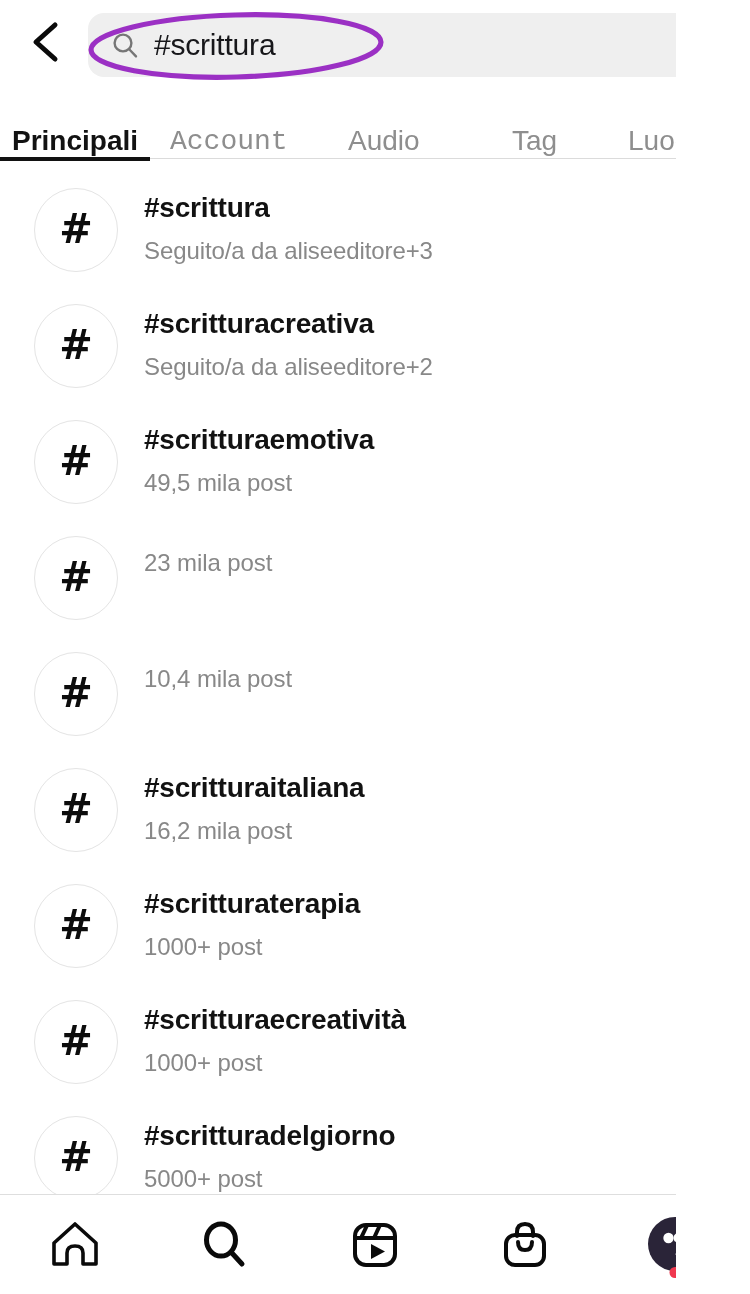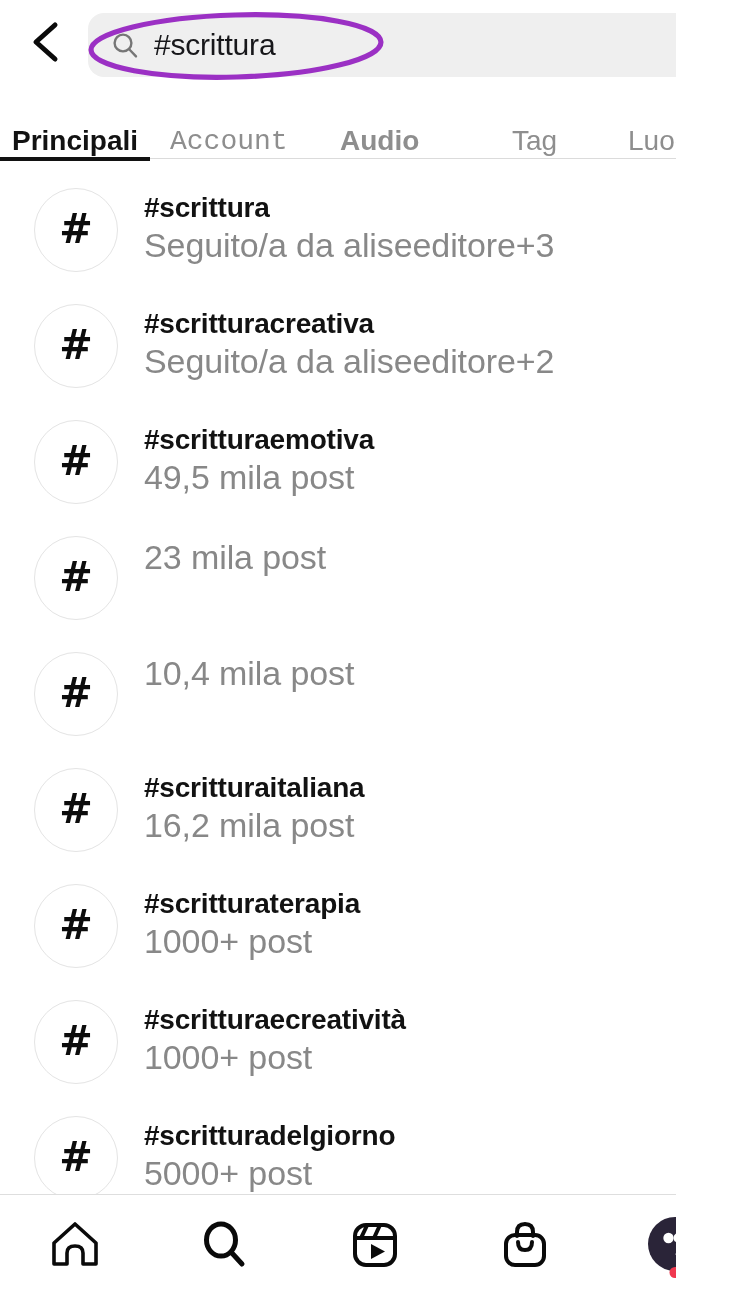--- a/index.html
+++ b/index.html
@@ -145,26 +145,26 @@
   }
   .row-title {
     font-size: 28px;
     font-weight: bold;
     color: #121212;
     line-height: 36px;
     letter-spacing: -0.2px;
     white-space: nowrap;
   }
   .row-sub {
-    font-size: 34px;
+    font-size: 24px;
     color: #888888;
     line-height: 34px;
     letter-spacing: -0.1px;
     white-space: nowrap;
-    margin-top: 2px;
+    margin-top: 8px;
   }
 
   
   .bottom-divider {
     position: absolute;
     left: 0; top: 1194px;
     width: 750px; height: 1px;
     background: #dedede;
   }
   .bottomnav {
@@ -233,21 +233,21 @@
     </svg>
   </div>
 
   <div class="tabs">
     <div class="tab active" style="left:12px;">
       <span>Principali</span>
     </div>
     <div class="tab" style="left:170px;font-family:Liberation Mono, monospace;">
       <span>Account</span>
     </div>
-    <div class="tab" style="left:340px;font-weight:bold;">
+    <div class="tab" style="left:348px;">
       <span>Audio</span>
     </div>
     <div class="tab" style="left:512px;">
       <span>Tag</span>
     </div>
     <div class="tab" style="left:628px;">
       <span>Luoghi</span>
     </div>
     <div class="tabs-divider"></div>
     <div class="tab-underline"></div>

